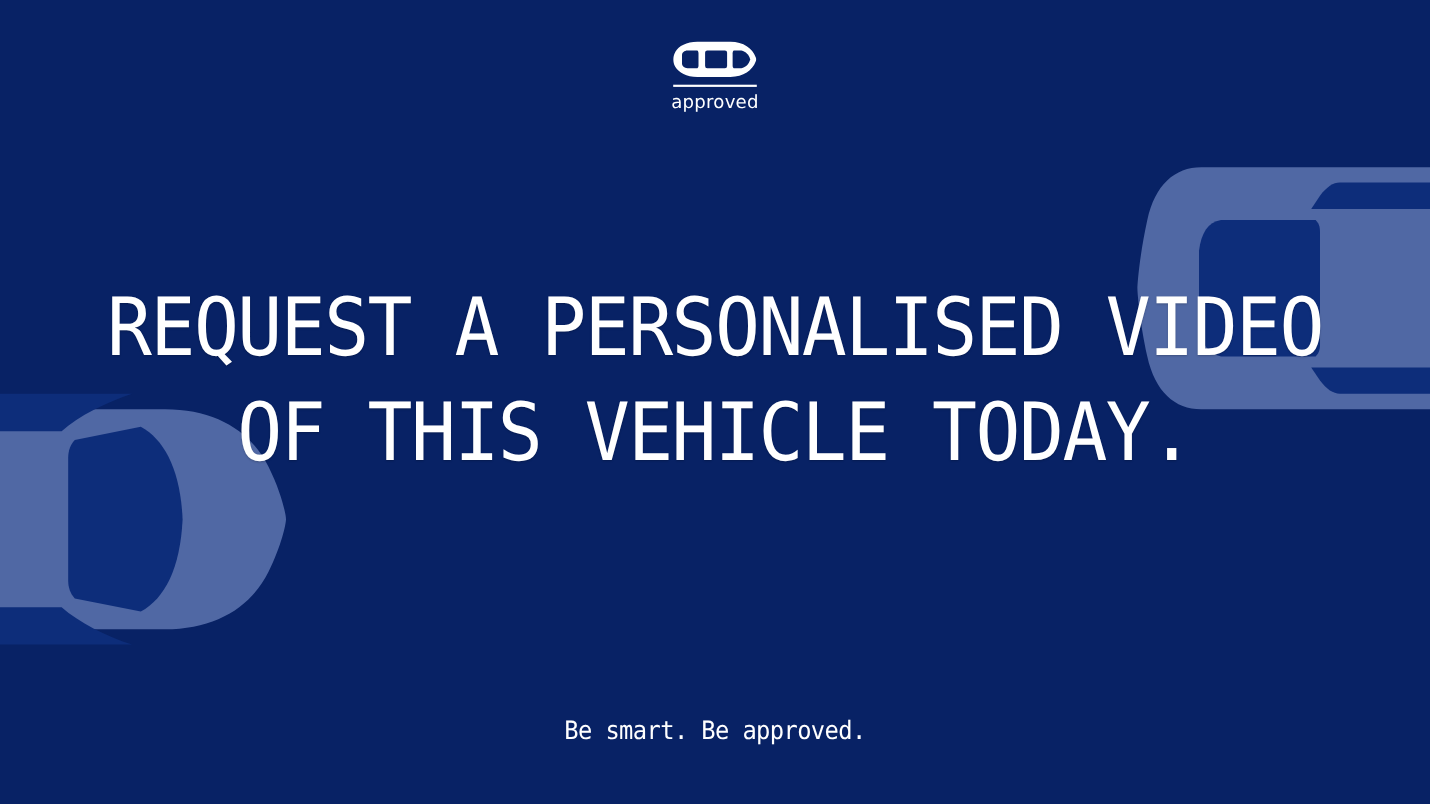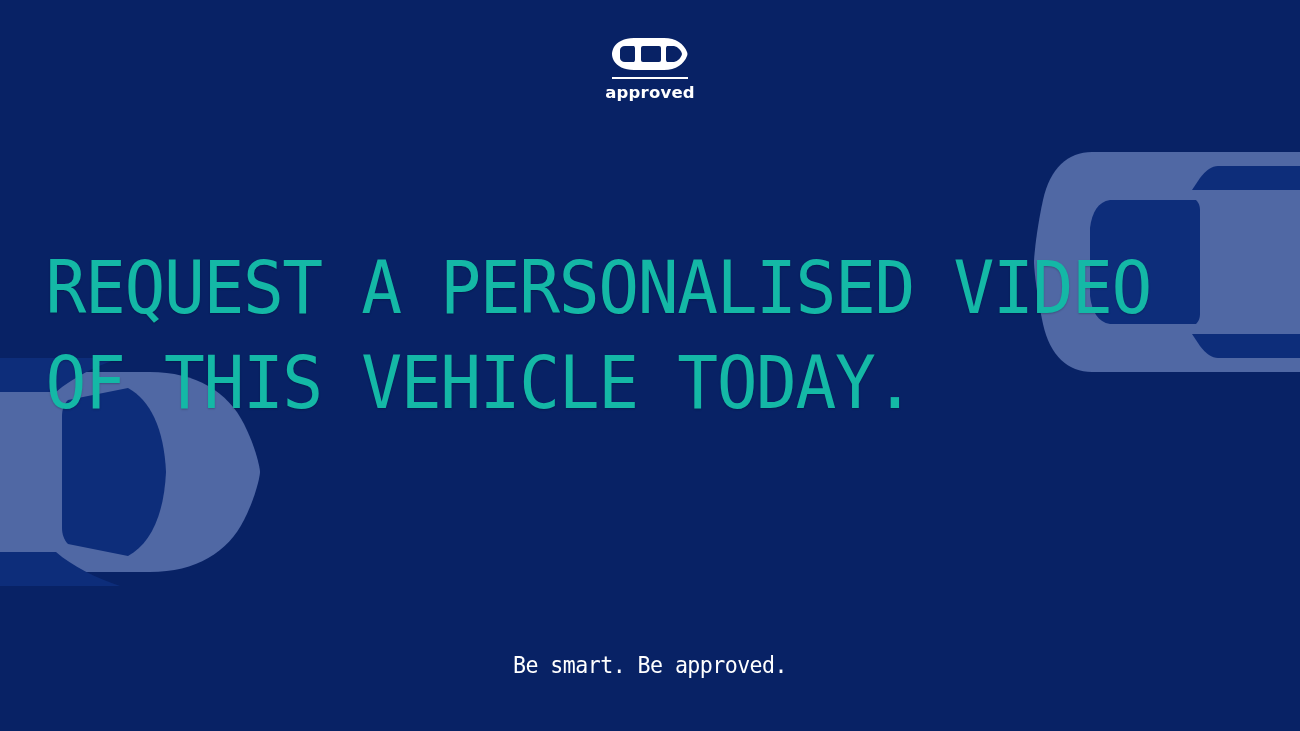--- a/index.html
+++ b/index.html
@@ -49,32 +49,33 @@
     width: 76px;
     height: 2px;
     background: #ffffff;
     margin-top: 5px;
   }
   .brand-word {
     margin-top: 5px;
     color: #ffffff;
     font-size: 16.5px;
     letter-spacing: 0.2px;
-    font-weight: 700;
+    font-weight: 400;
     line-height: 1.1;
     font-family: "DejaVu Sans", sans-serif;
   }
 
   
   .headline {
     position: absolute;
     left: 0;
     right: 0;
-    top: 251px;
-    color: #14b8a6;
+    top: 262px;
+    text-align: center;
+    color: #ffffff;
   }
   .headline .line {
     display: block;
     font-family: "DejaVu Sans Mono", "Liberation Mono", monospace;
     font-weight: 400;
     font-size: 73px;
     line-height: 1.0;
     letter-spacing: -1.5px;
     white-space: nowrap;
     transform: scaleX(0.93);

